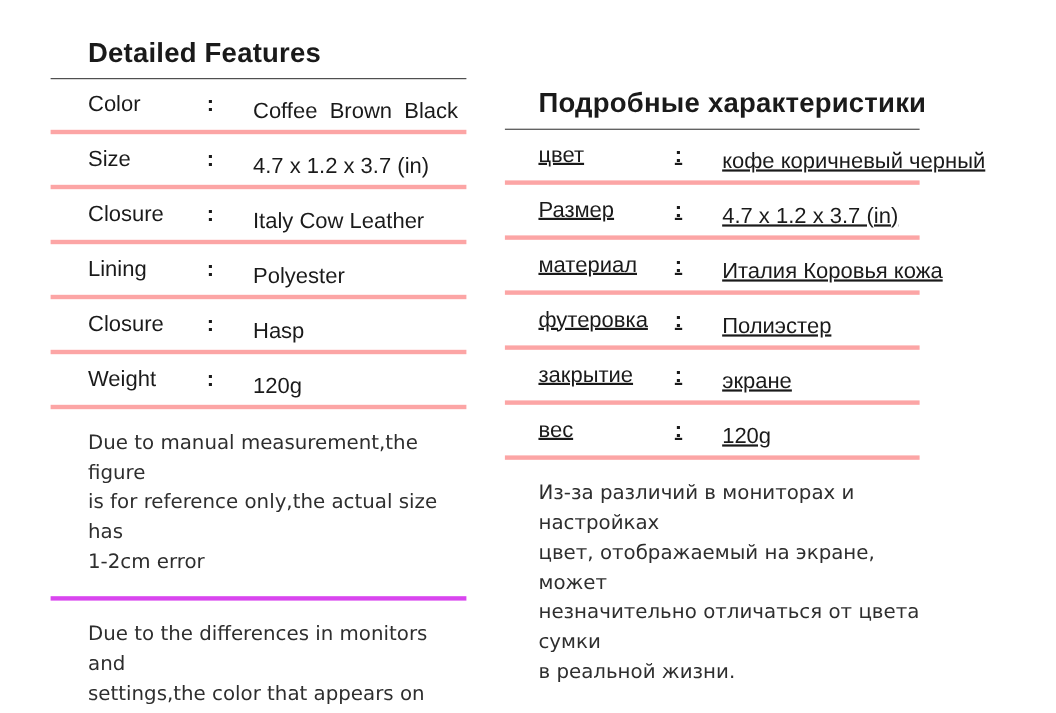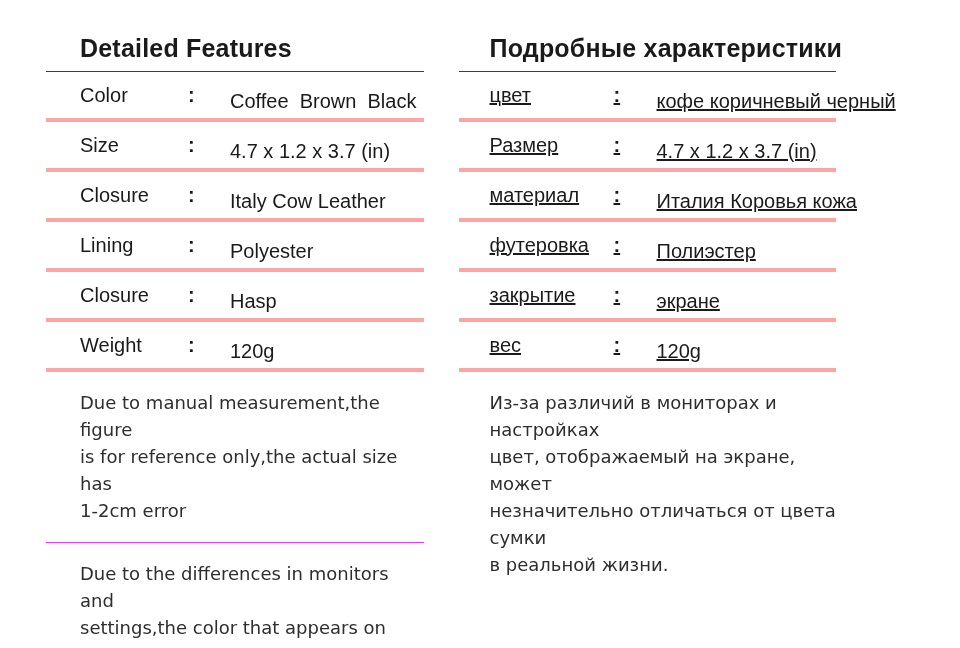--- a/index.html
+++ b/index.html
@@ -19,21 +19,21 @@
     font-size: 25px;
     font-weight: 700;
     line-height: 28px;
     padding-top: 34px;
     padding-bottom: 9px;
     border-bottom: 1px solid #3d3d3d;
     letter-spacing: 0.2px;
     white-space: nowrap;
   }
   .col-en .col-title { padding-left: 34px; }
-  .col-ru .col-title { padding-left: 31px; }
+  .col-ru .col-title { padding-left: 31px; margin-top: 46px; }
 
   .spec-row {
     display: grid;
     align-items: center;
     height: 50px;
     border-bottom: 4px solid #fca5a5;
     font-size: 20px;
   }
   .col-en .spec-row { grid-template-columns: 108px 42px 1fr; padding-left: 34px; }
   .col-ru .spec-row { grid-template-columns: 124px 43px 1fr; padding-left: 31px; text-decoration: underline; }
@@ -47,21 +47,21 @@
     font-size: 18px;
     line-height: 27px;
     color: #2e2e2e;
     white-space: pre-line;
   }
   .col-en .note { padding-left: 34px; }
   .col-ru .note { padding-left: 31px; }
   .note-first {
     padding-top: 17px;
     padding-bottom: 18px;
-    border-bottom: 1px solid #d946ef;
+    border-bottom: 4px solid #d946ef;
   }
   .note-second { padding-top: 17px; }
 </style>
 </head>
 <body>
 
 <div class="page">
 
   <section class="col col-en">
     <h2 class="col-title">Detailed Features</h2>

